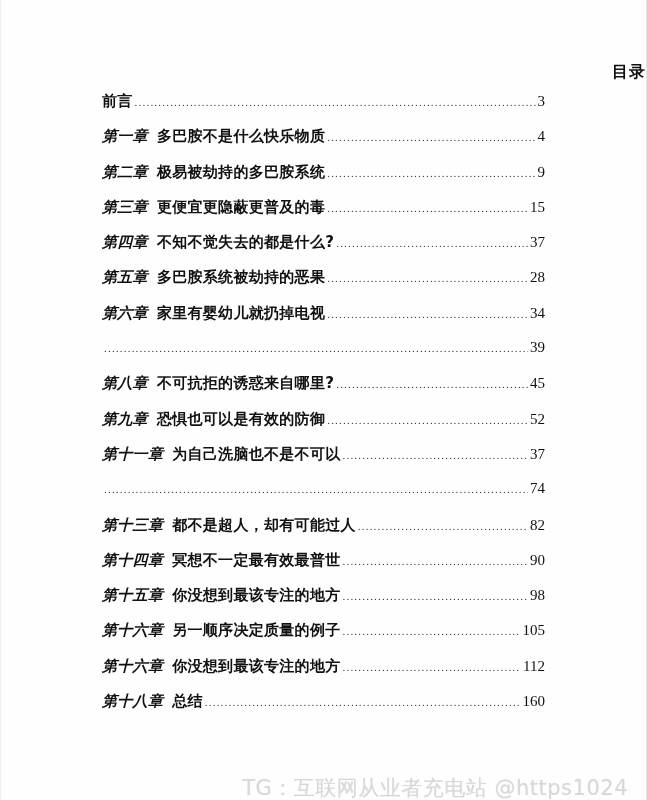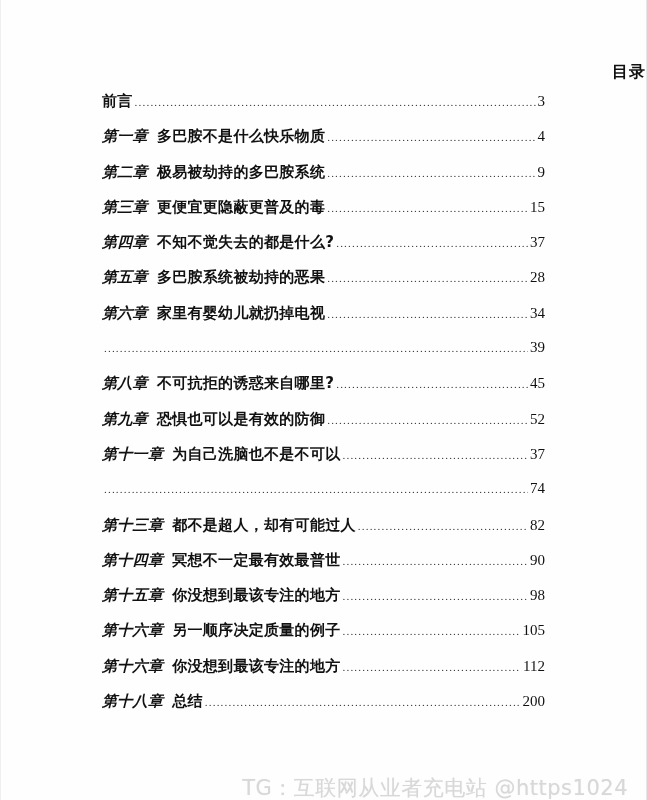--- a/index.html
+++ b/index.html
@@ -168,18 +168,18 @@
       <span class="page-num">105</span>
     </div>
     <div class="row">
       <span class="label"><span class="chap">第十六章</span><span>你没想到最该专注的地方</span></span>
       <span class="dots"></span>
       <span class="page-num">112</span>
     </div>
     <div class="row">
       <span class="label"><span class="chap">第十八章</span><span>总结</span></span>
       <span class="dots"></span>
-      <span class="page-num">200</span>
+      <span class="page-num">160</span>
     </div>
   </div>
 
   <div class="watermark">TG：互联网从业者充电站 @https1024</div>
 </div>
 
 </body></html>

